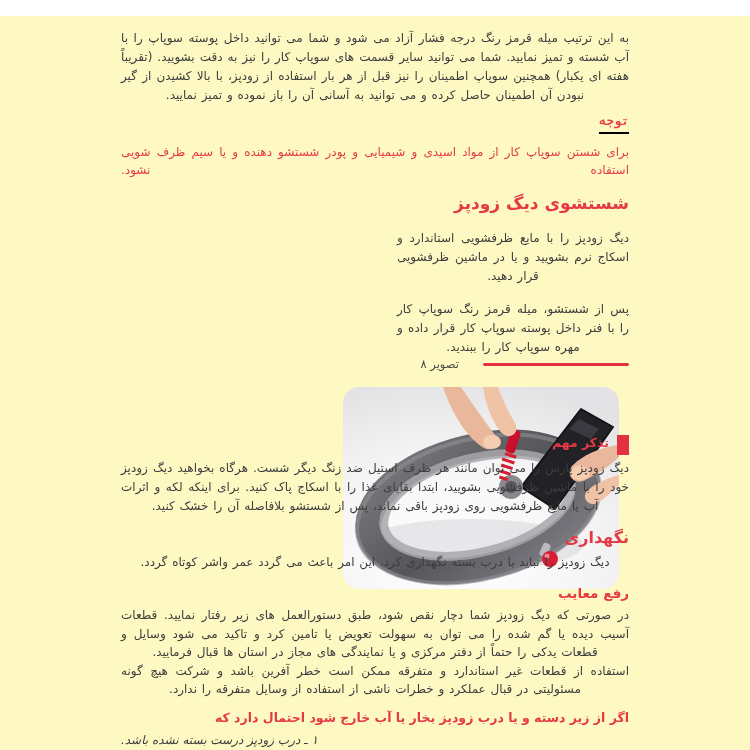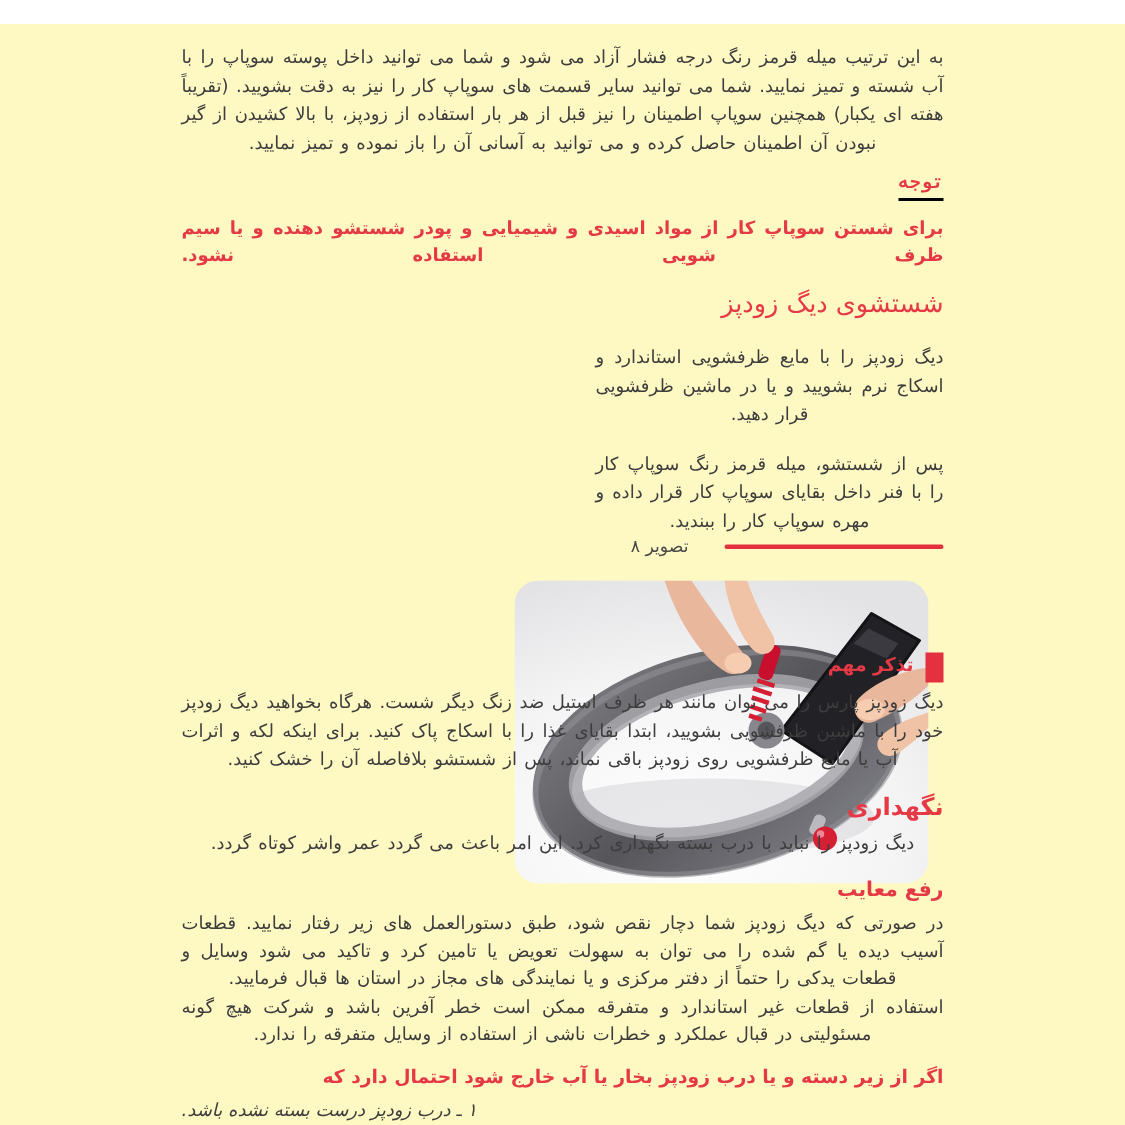--- a/index.html
+++ b/index.html
@@ -37,26 +37,26 @@
     padding-bottom:3px;
     font-family:Liberation Mono, monospace;
   }
   .note-line {
     color:#e63946;
     font-size:12px;
     line-height:18px;
     text-align:justify;
     text-align-last:justify;
     margin-top:9px;
-    font-weight:700;
+    font-weight:400;
   }
   .h-large {
     color:#e63946;
     font-size:17px;
-    font-weight:normal;
+    font-weight:bold;
     text-align:right;
   }
   .figure-row {
     display:flex;
     flex-direction:column;
     margin-top:12px;
     height:202px;
   }
   .fig-text-col {
     width:232px;
@@ -151,21 +151,21 @@
       <span class="underlined">توجه</span>
     </div>
     <div class="note-line">برای شستن سوپاپ کار از مواد اسیدی و شیمیایی و پودر شستشو دهنده و یا سیم ظرف شویی استفاده نشود.</div>
 
     <div class="spacer-14"></div>
     <div class="h-large">شستشوی دیگ زودپز</div>
 
     <div class="figure-row">
       <div class="fig-text-col">
         <div class="para">دیگ زودپز را با مایع ظرفشویی استاندارد و اسکاج نرم بشویید و یا در ماشین ظرفشویی قرار دهید.</div>
-        <div class="para fig-para-2">پس از شستشو، میله قرمز رنگ سوپاپ کار را با فنر داخل بقایای سوپاپ کار قرار داده و مهره سوپاپ کار را ببندید.</div>
+        <div class="para fig-para-2">پس از شستشو، میله قرمز رنگ سوپاپ کار را با فنر داخل پوسته سوپاپ کار قرار داده و مهره سوپاپ کار را ببندید.</div>
         <div class="caption-row">
           <div class="caption-rule"></div>
           <span class="caption-label">تصویر ۸</span>
         </div>
       </div>
       <div class="fig-image-wrap">
 
         <svg class="fig-photo" viewBox="0 0 276 202" xmlns="http://www.w3.org/2000/svg">
           <defs>
             <radialGradient id="bgGrad" cx="40%" cy="85%" r="90%">

